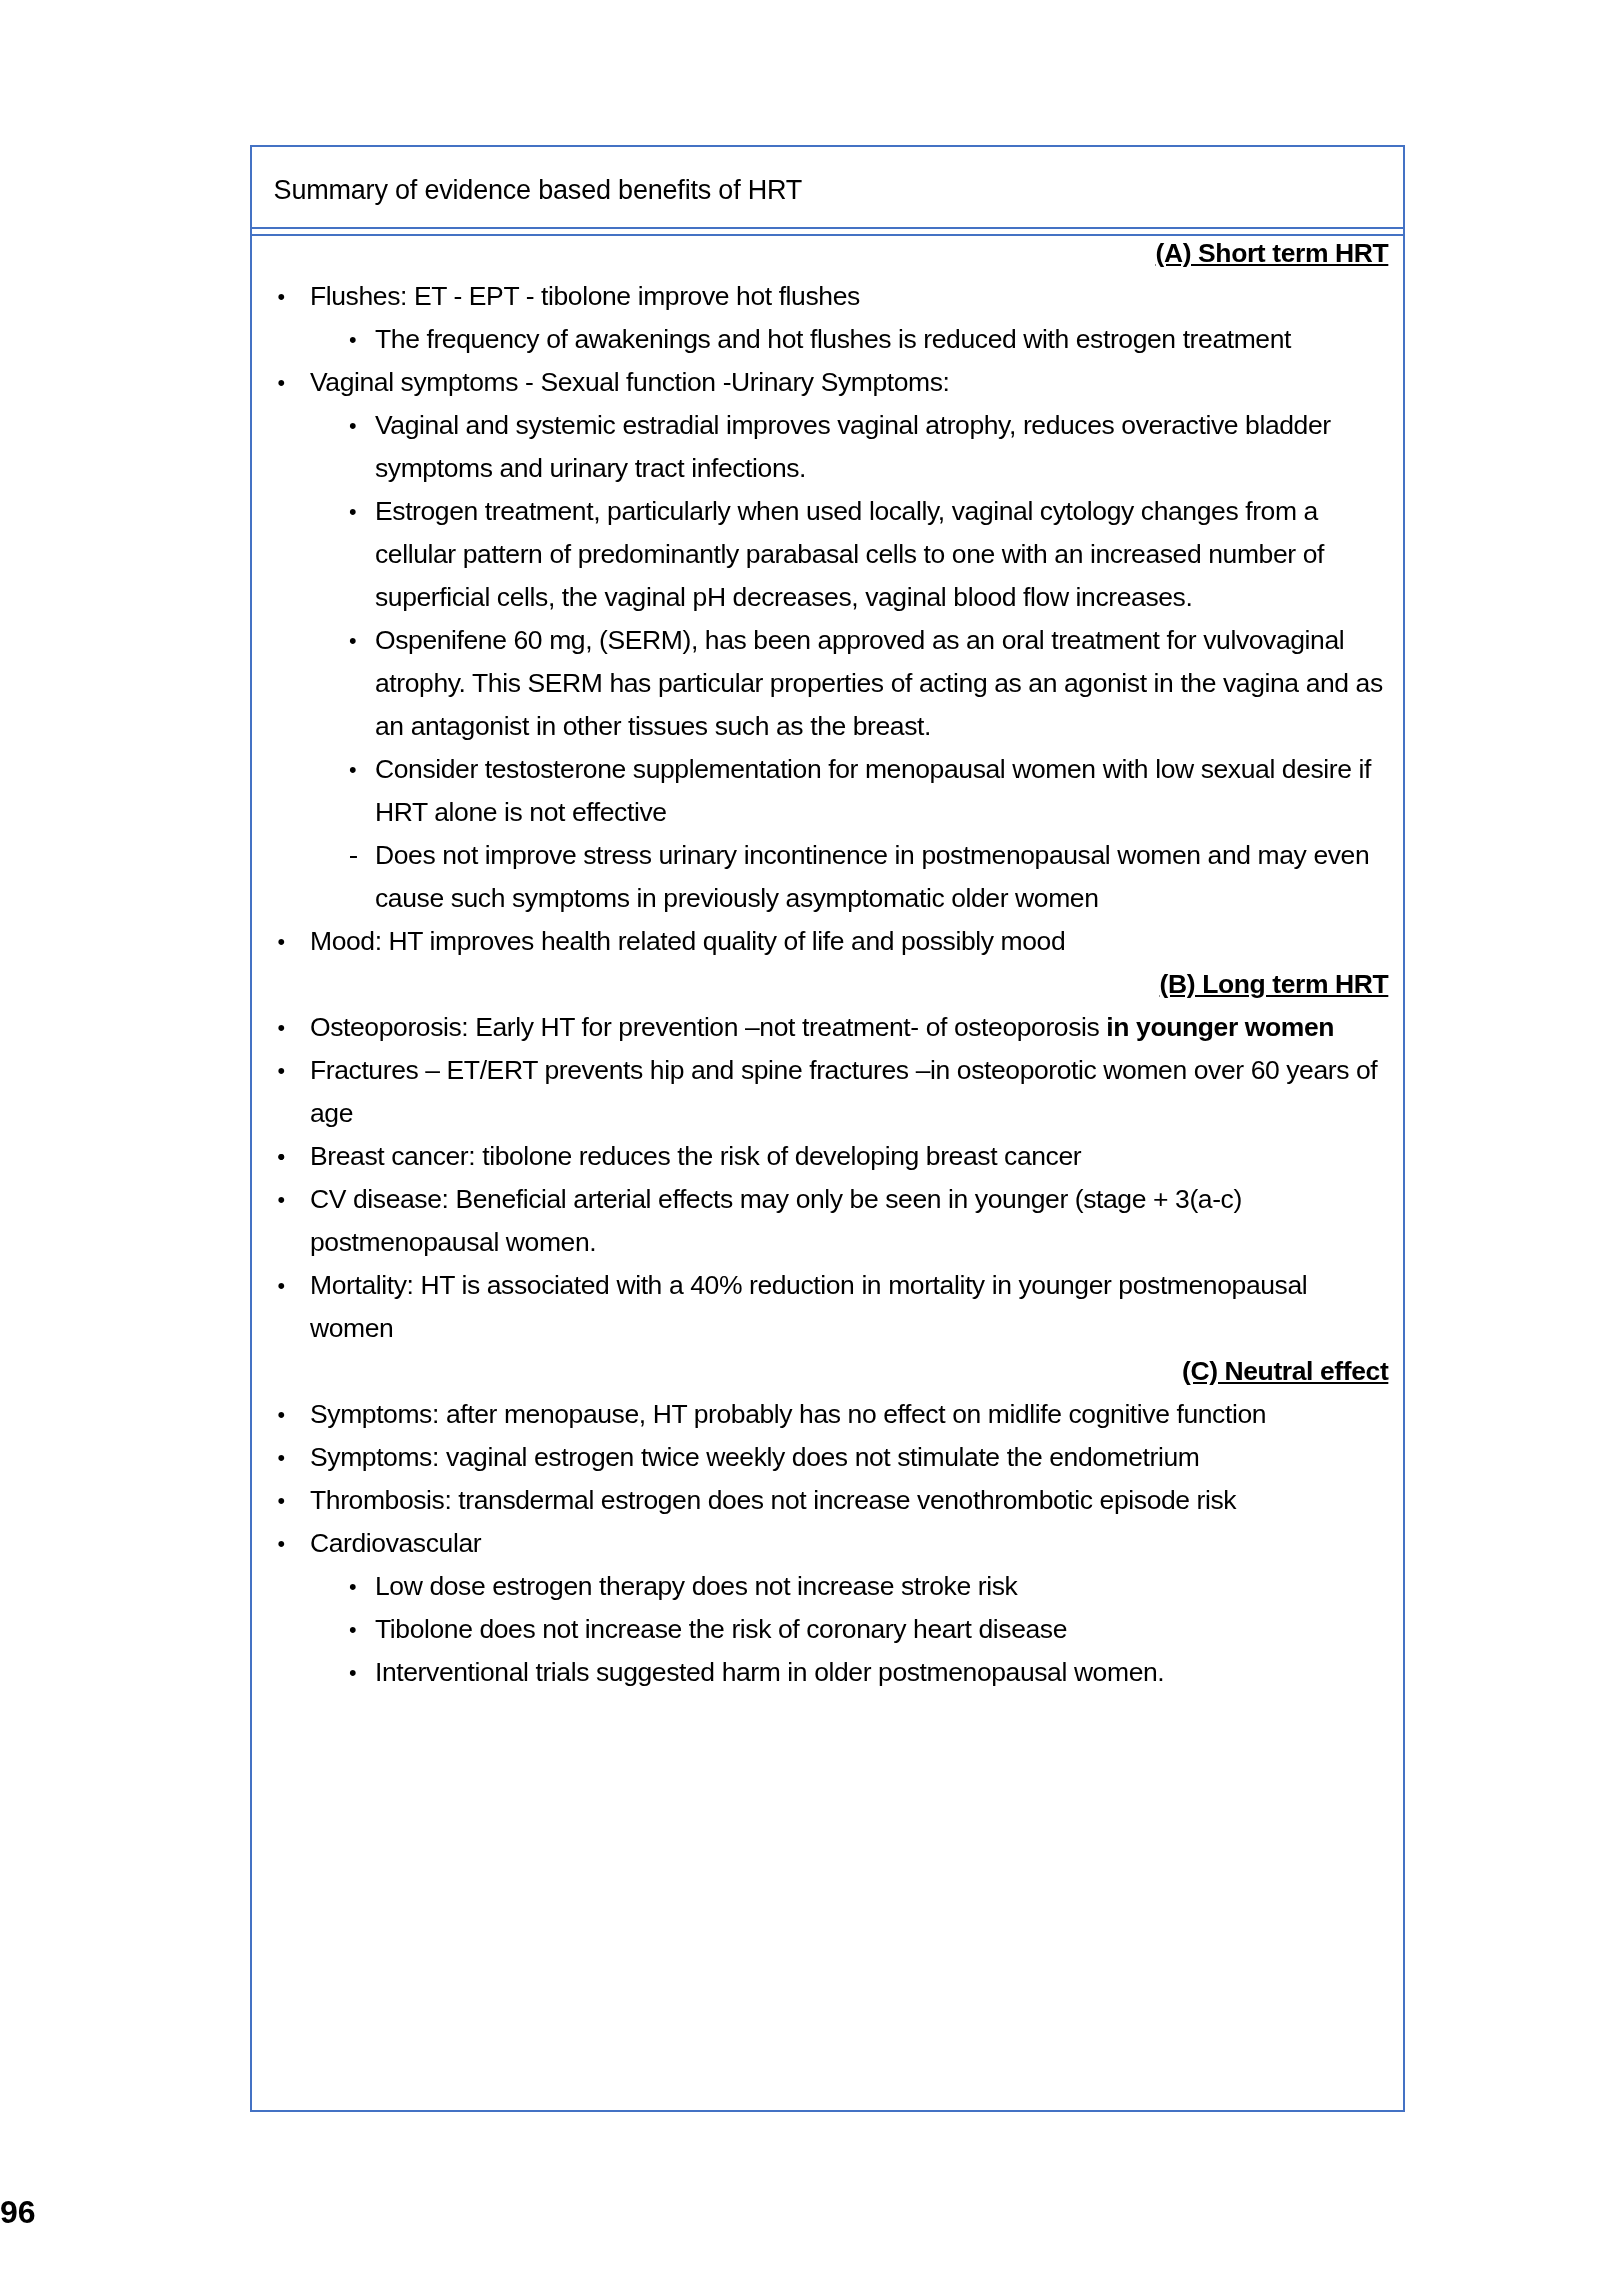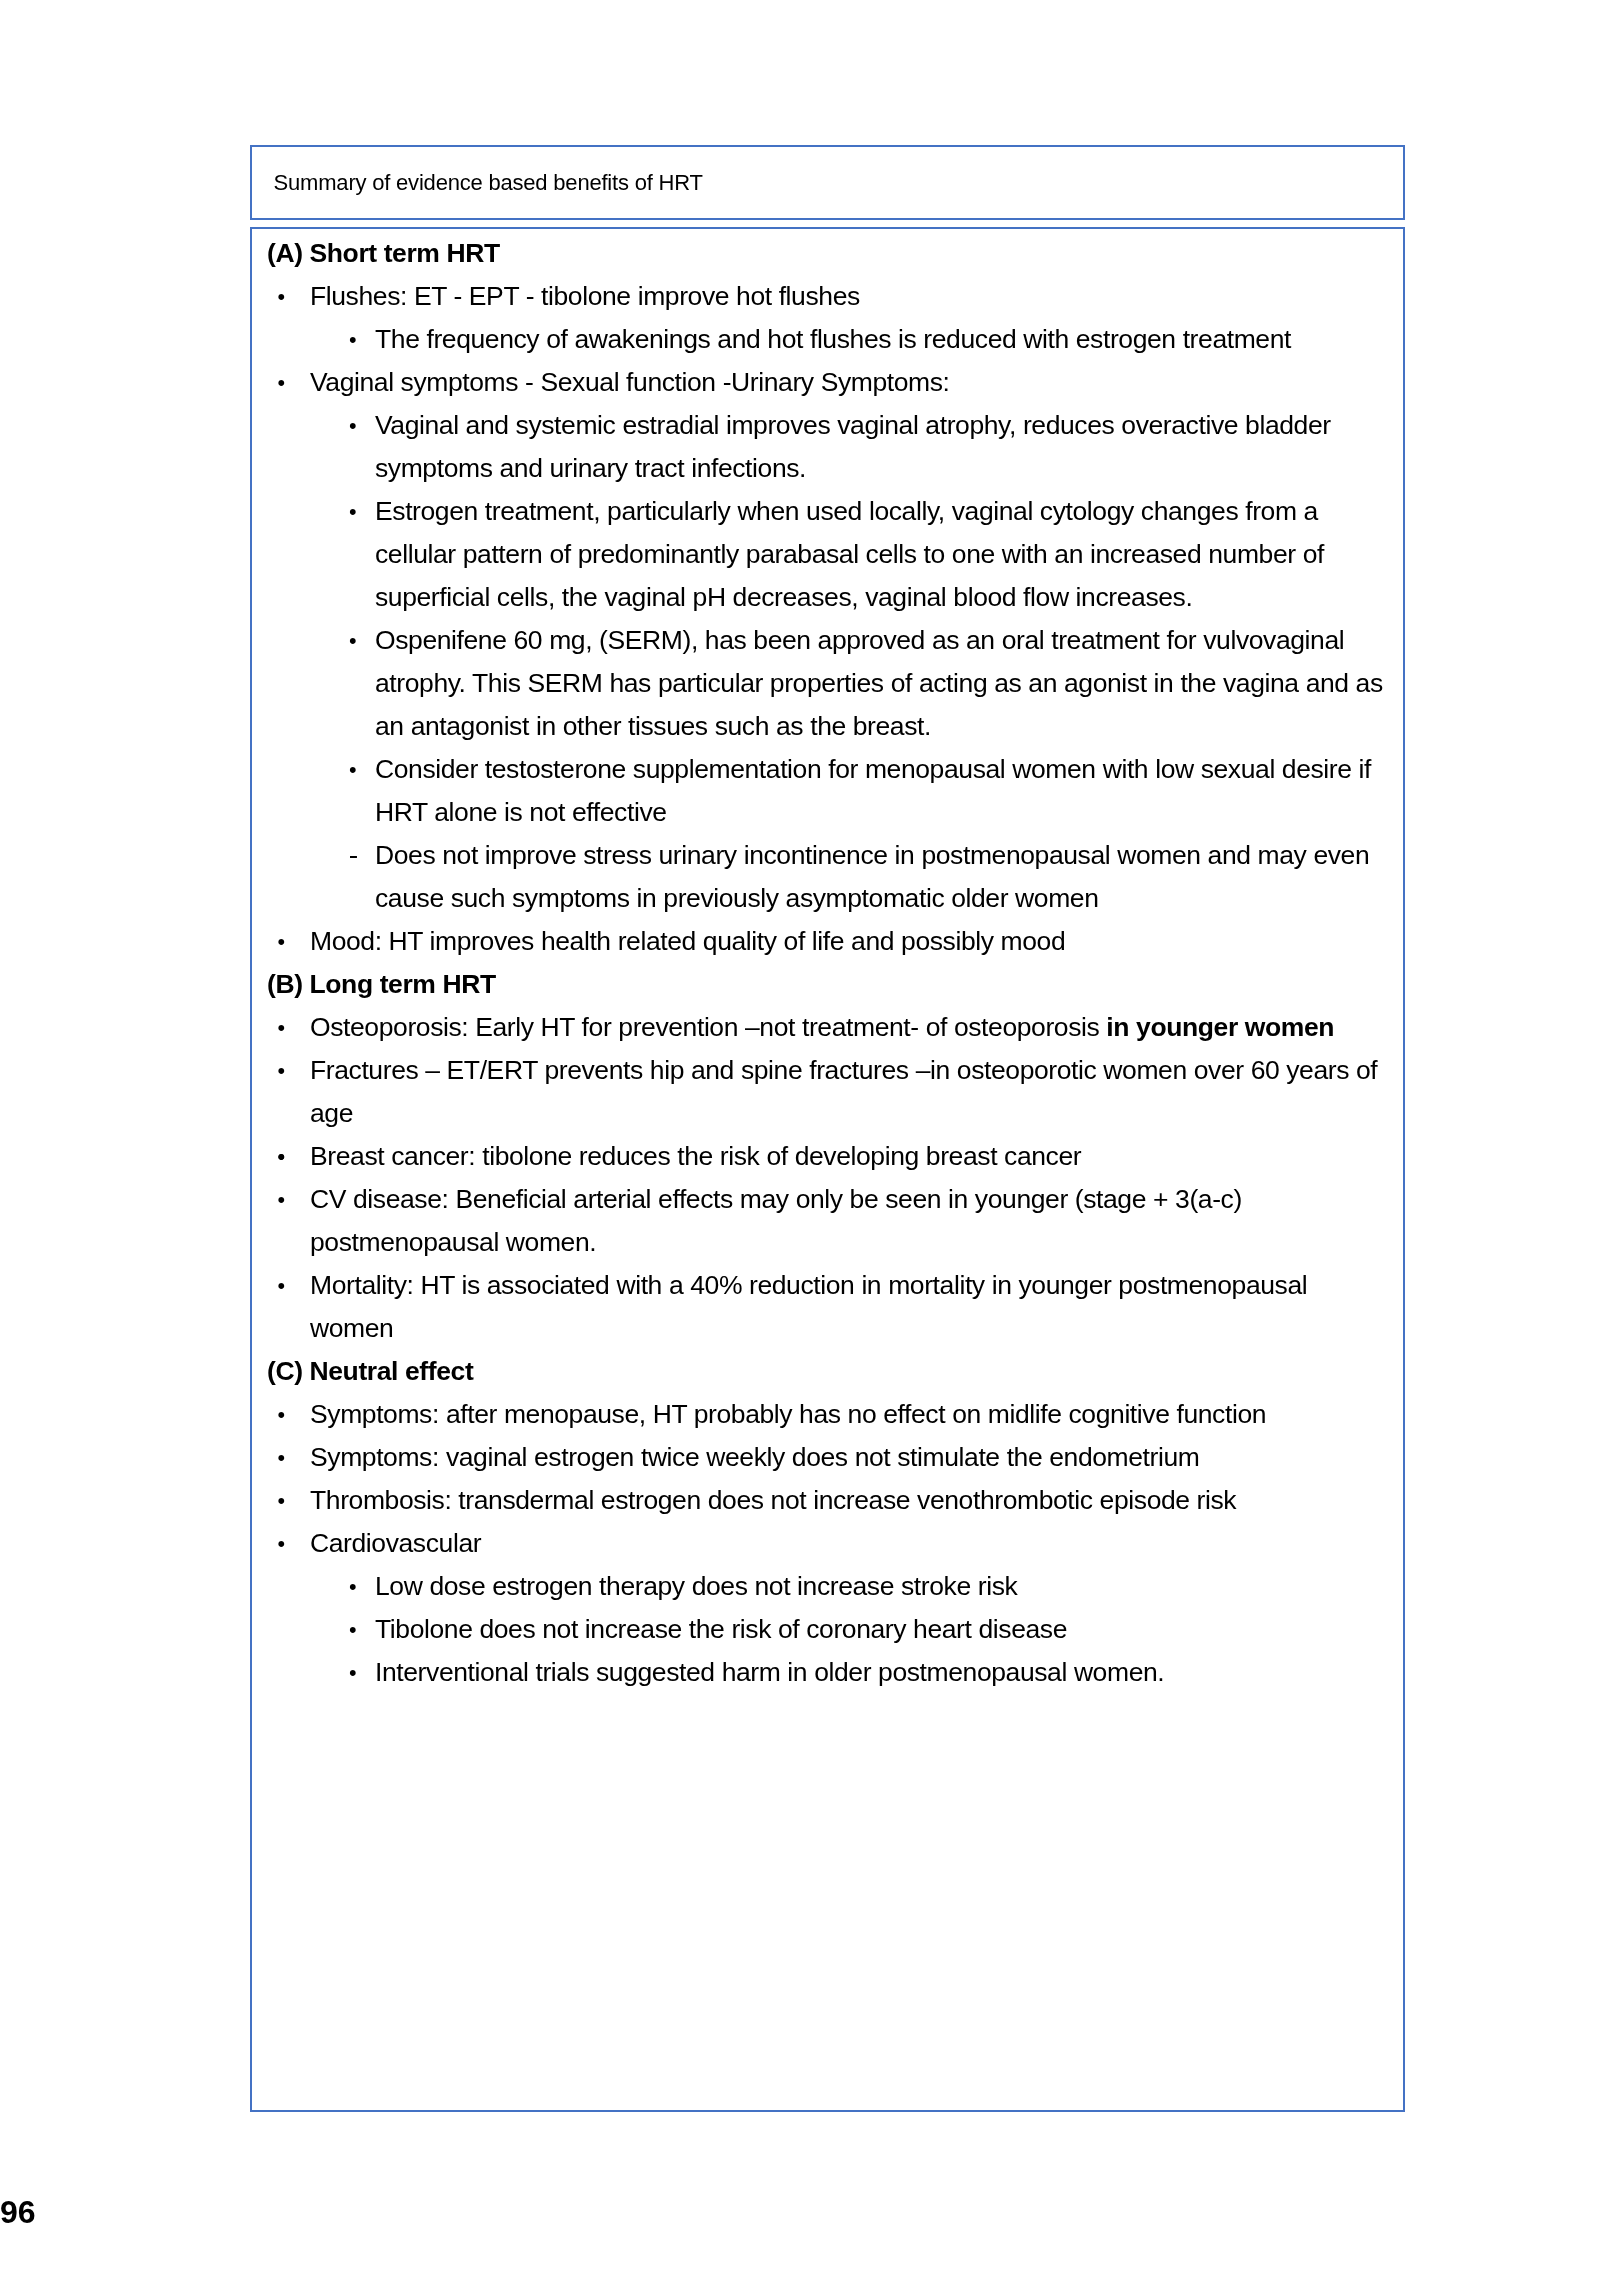--- a/index.html
+++ b/index.html
@@ -14,27 +14,27 @@
     background: #ffffff;
     font-family: "Liberation Sans", sans-serif;
     color: #000000;
     overflow: hidden;
   }
   .title-box {
     position: absolute;
     left: 250px;
     top: 145px;
     width: 1155px;
-    height: 75px;
+    height: 91px;
     border: 2.9px solid #4472C4;
     box-sizing: border-box;
     display: flex;
     align-items: center;
     padding-left: 21.6px;
-    font-size: 22px;
+    font-size: 27px;
     letter-spacing: -0.2px;
   }
   .content-box {
     position: absolute;
     left: 250px;
     top: 227px;
     width: 1155px;
     height: 1885px;
     border: 2.9px solid #4472C4;
     box-sizing: border-box;
@@ -43,20 +43,22 @@
   }
   .item {
     position: relative;
     font-size: 26.5px;
     line-height: 43px;
     letter-spacing: -0.4px;
   }
   .item.heading {
     padding-left: 15px;
     font-weight: bold;
+    text-decoration: underline;
+    text-align: right;
   }
   .item.bullet1 { padding-left: 58px; }
   .item.bullet2 { padding-left: 123px; }
   .item.dash2   { padding-left: 123px; }
   .item .marker {
     position: absolute;
     top: 0;
   }
   .item.bullet1 .marker { left: 25.5px; font-size: 21.6px; }
   .item.bullet2 .marker { left: 97px; font-size: 21.6px; }

